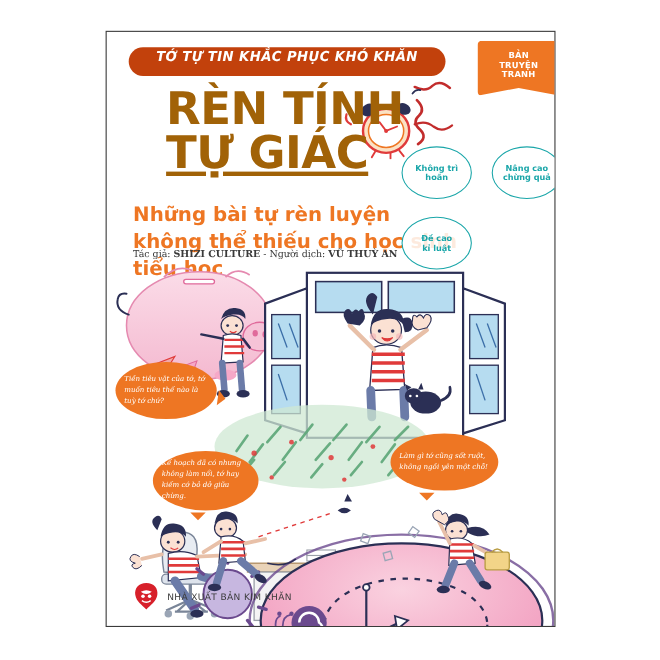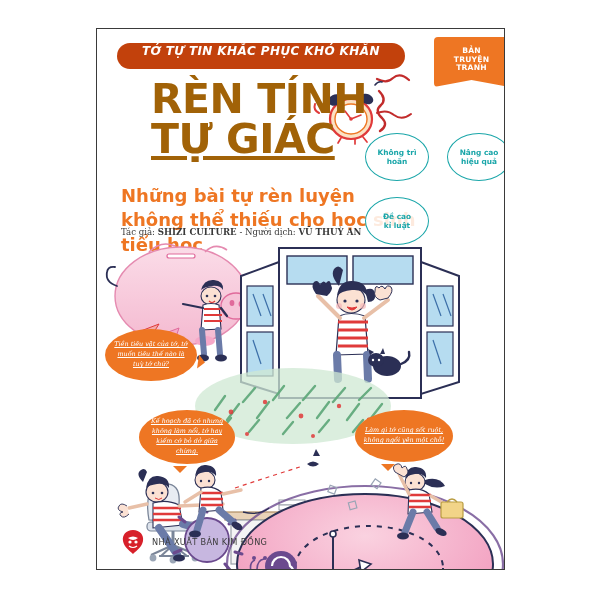--- a/index.html
+++ b/index.html
@@ -73,32 +73,32 @@
     background:rgba(255,255,255,.85);
   }
 
   
   .illus{position:absolute;left:0;top:205px;width:407px;height:335px;}
   .illus svg{position:absolute;left:0;top:0;}
 
   
   .bubble{
     position:absolute;background:#EE7623;color:#ffffff;
-    display:flex;align-items:center;justify-content:center;text-align:center;
+    display:flex;align-items:center;justify-content:center;text-align:left;
     font-size:6.4px;line-height:1.55;padding:6px 8px;box-sizing:border-box;
-    font-family:"DejaVu Serif","Liberation Serif",serif;font-style:italic;text-decoration:underline;
+    font-family:"DejaVu Serif","Liberation Serif",serif;font-style:italic;
   }
   .bub1{left:8px;top:95px;width:92px;height:52px;border-radius:50% 50% 50% 50%;}
   .bub1:after{content:"";position:absolute;right:-8px;top:26px;
     border:7px solid transparent;border-left-color:#EE7623;border-right:0;
     transform:rotate(8deg);}
   .bub2{left:42px;top:176px;width:96px;height:54px;border-radius:50%;}
   .bub2:after{content:"";position:absolute;left:34px;bottom:-9px;
     border:7px solid transparent;border-top-color:#EE7623;border-bottom:0;}
-  .bub3{left:258px;top:176px;width:98px;height:52px;border-radius:50%;}
+  .bub3{left:258px;top:160px;width:98px;height:52px;border-radius:50%;}
   .bub3:after{content:"";position:absolute;left:26px;bottom:-9px;
     border:7px solid transparent;border-top-color:#EE7623;border-bottom:0;}
 
   
   .pub{
     position:absolute;left:24px;top:500px;height:26px;
     display:flex;align-items:center;gap:7px;
   }
   .kd-logo{position:relative;width:24px;height:26px;}
   .pub-name{font-size:8.2px;color:#3a3a3a;letter-spacing:.35px;white-space:nowrap;}
@@ -157,21 +157,21 @@
     <div class="badges">
       <div class="badge">
         <div>
           <div>Không trì</div>
           <div>hoãn</div>
         </div>
       </div>
       <div class="badge">
         <div>
           <div>Nâng cao</div>
-          <div>hiệu quả</div>
+          <div>chừng quả</div>
         </div>
       </div>
       <div class="badge">
         <div>
           <div>Đề cao</div>
           <div>kỉ luật</div>
         </div>
       </div>
     </div>
 
@@ -427,17 +427,17 @@
     <div class="pub">
       <div class="kd-logo">
         <svg width="24" height="26" viewBox="0 0 24 26">
           <path d="M12 1 C19 1 23 6 22 12 C21 18 16 21 12 25 C8 21 3 18 2 12 C1 6 5 1 12 1 Z" fill="#D7202A"></path>
           <path d="M7 9 q5 -3 10 0 q-5 4 -10 0 z" fill="#fff"></path>
           <circle cx="9" cy="13" r="1.6" fill="#fff"></circle>
           <circle cx="15" cy="13" r="1.6" fill="#fff"></circle>
           <path d="M8 17 q4 3 8 0" stroke="#fff" stroke-width="1.2" fill="none"></path>
         </svg>
       </div>
-      <span class="pub-name">NHÀ XUẤT BẢN KIM ĐỒNG</span>
+      <span class="pub-name">NHÀ XUẤT BẢN KIM KHĂN</span>
     </div>
 
   </div>
 </div>
 
 </body></html>

